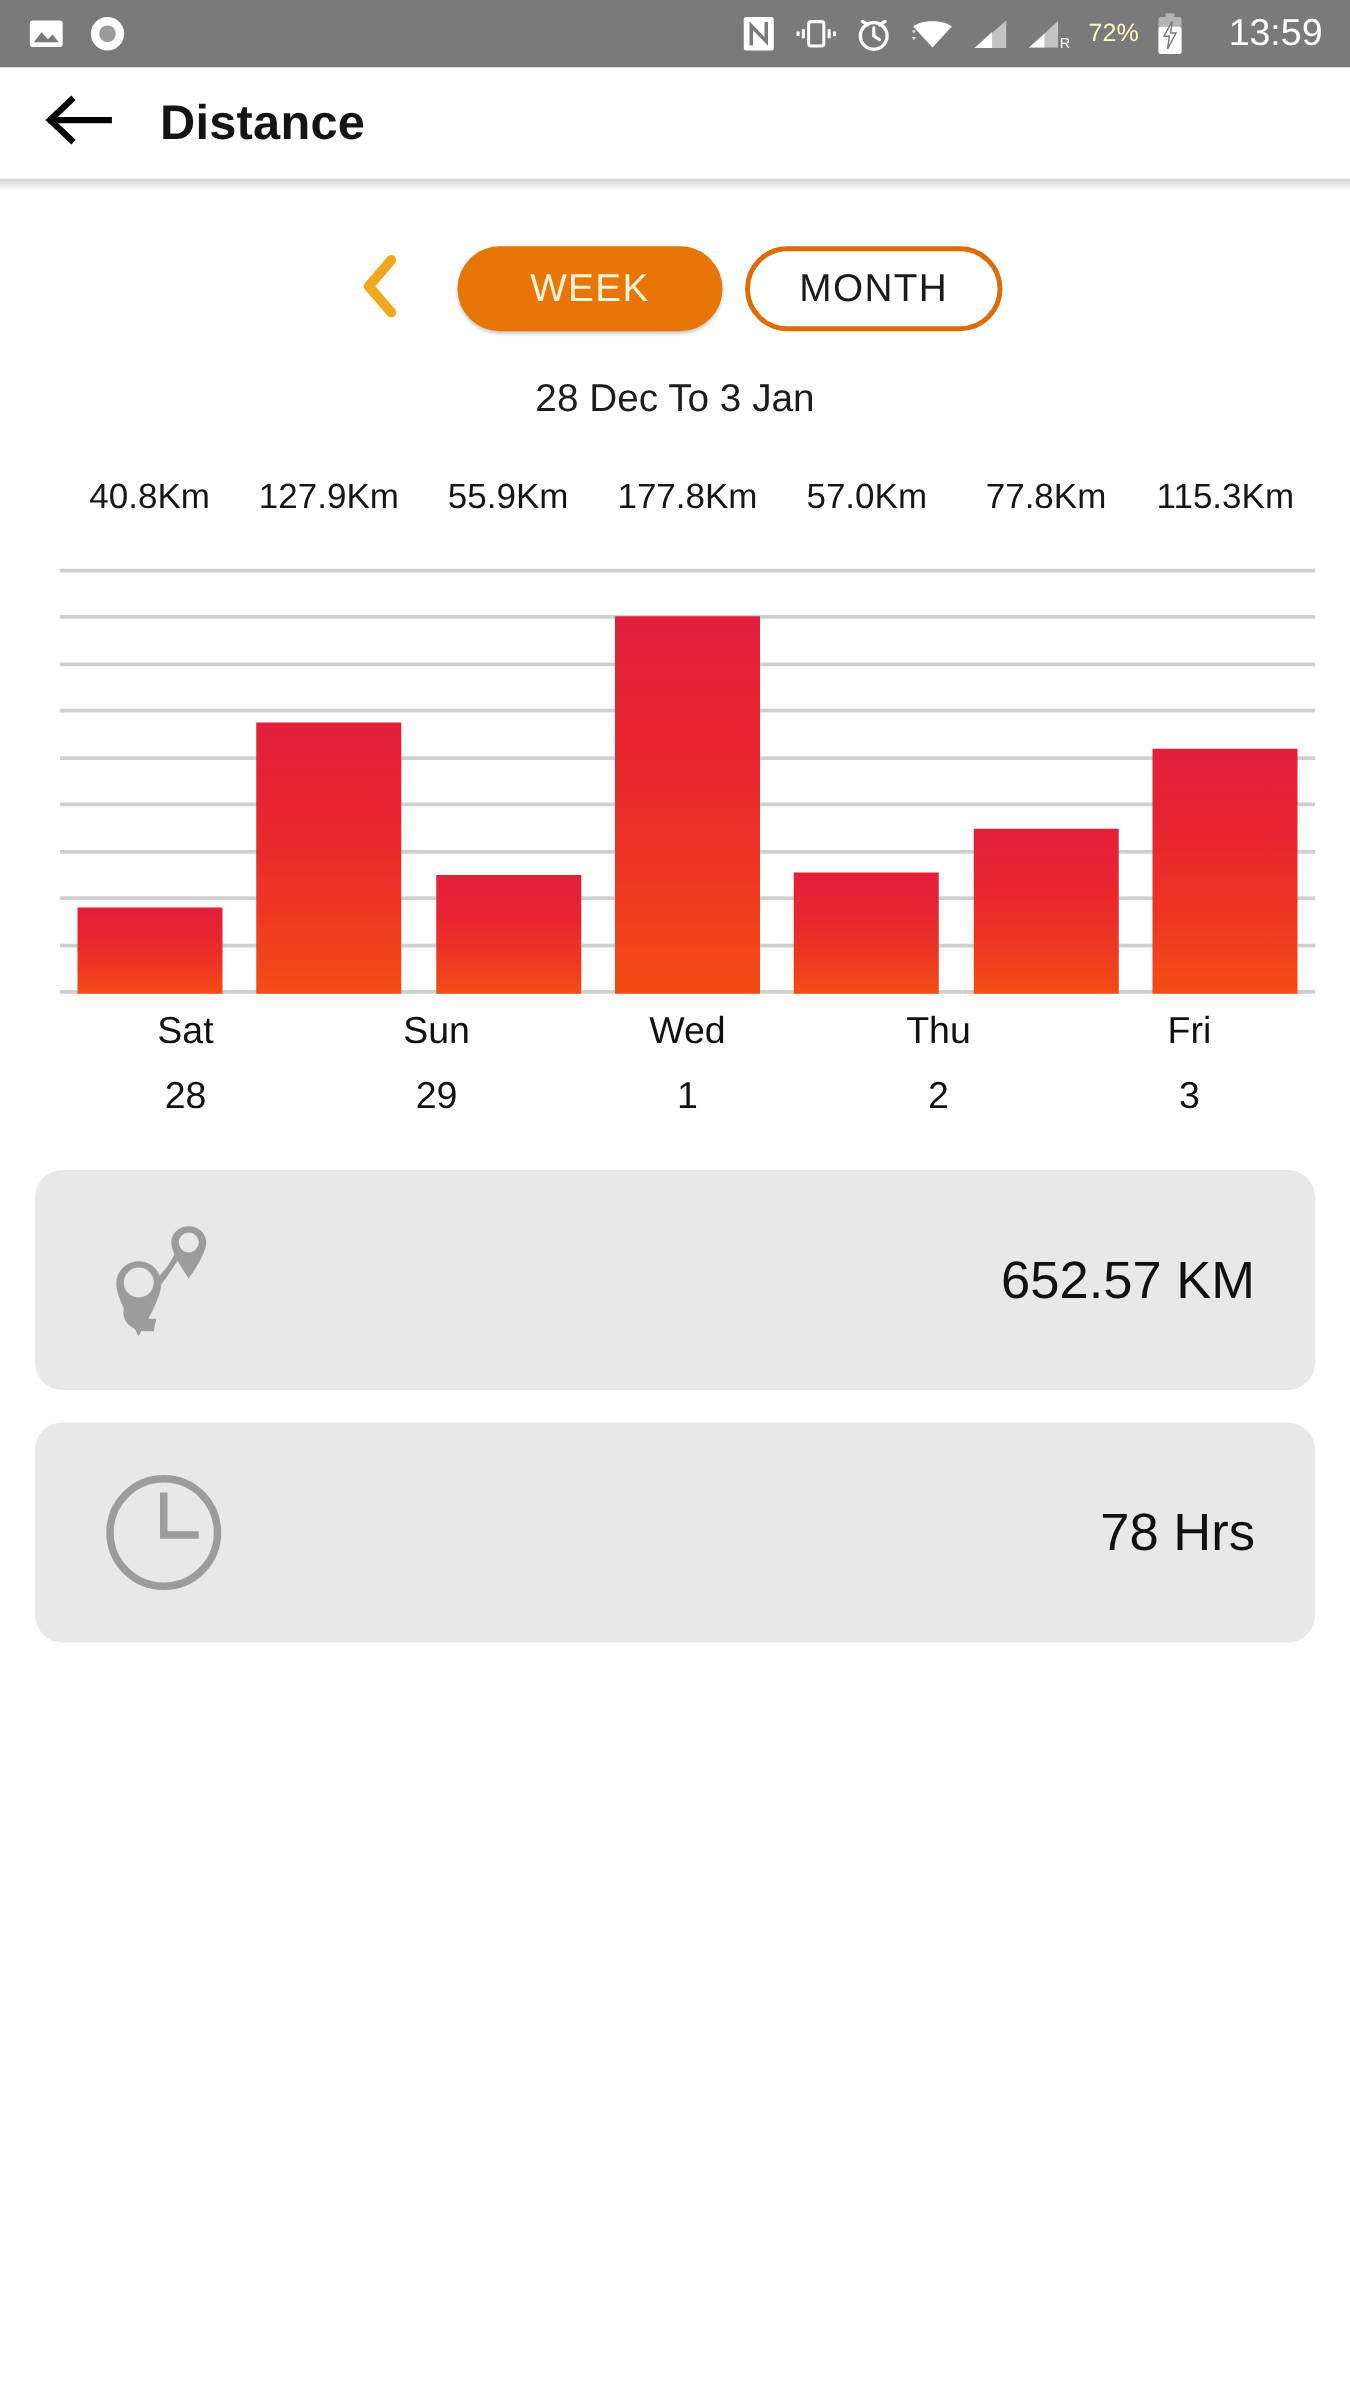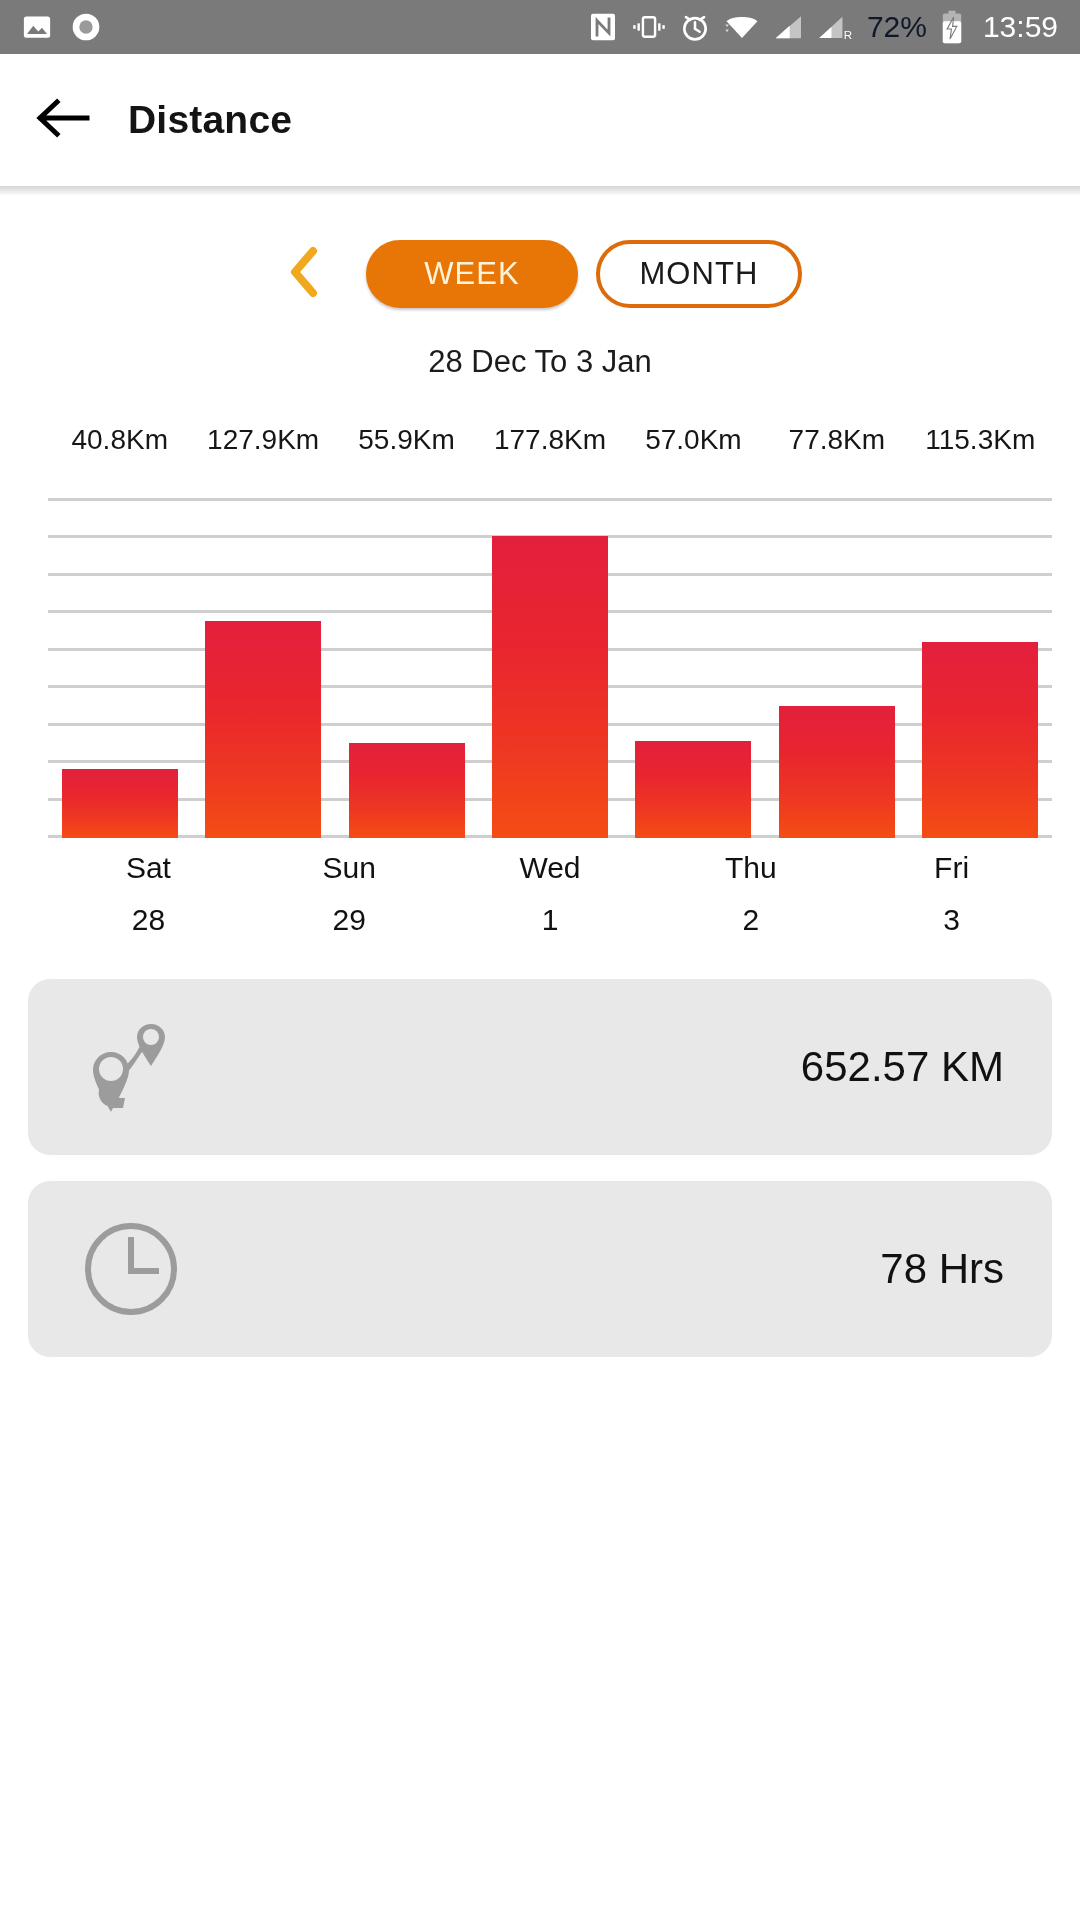--- a/index.html
+++ b/index.html
@@ -18,30 +18,30 @@
     background: #7a7a7a;
     display: flex;
     align-items: center;
     padding: 0 22px;
     color: #ffffff;
   }
   .sb-left { display: flex; align-items: center; gap: 18px; }
   .sb-right { margin-left: auto; display: flex; align-items: center; gap: 13px; }
   .sb-icon { display: flex; align-items: center; justify-content: center; }
   .sb-text {
-    font-size: 30px;
-    color: #0f172a;
+    font-size: 20px;
+    color: #fef9c3;
     letter-spacing: 0px;
     font-family: "Liberation Sans", sans-serif;
   }
-  .sb-time { font-size: 30px; color: #fff; margin-left: 6px; }
+  .sb-time { font-size: 30px; color: #fff; margin-left: 22px; }
 
   
   .app-bar {
-    height: 132px;
+    height: 89px;
     background: #ffffff;
     display: flex;
     align-items: center;
     padding-left: 30px;
     position: relative;
   }
   .app-bar:after {
     content: "";
     position: absolute;
     left: 0; right: 0; bottom: -10px;

